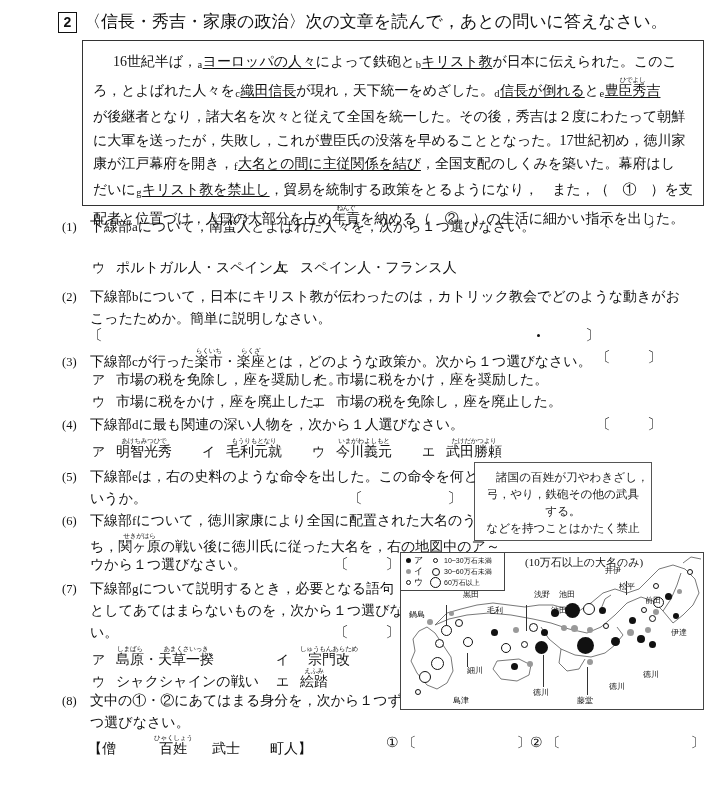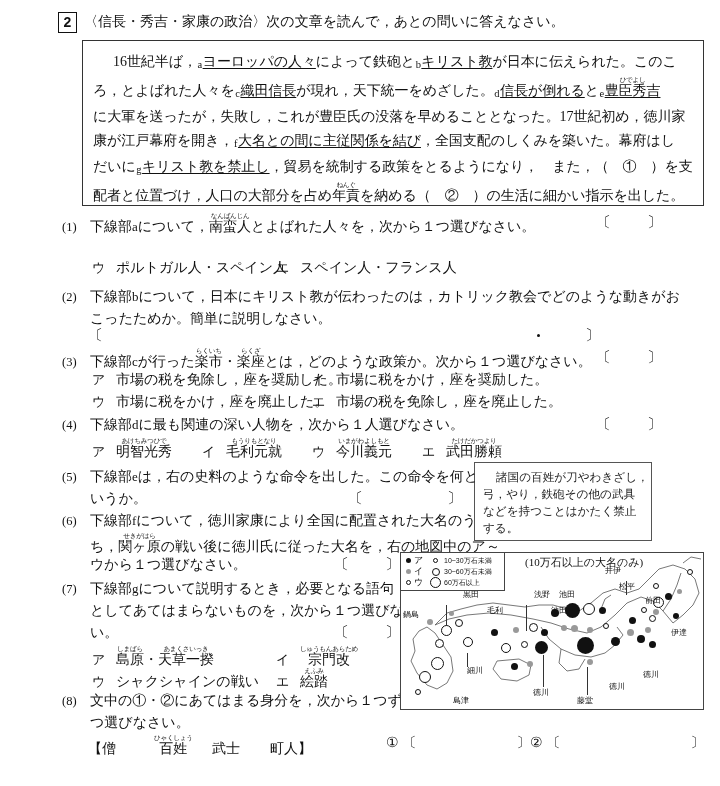--- a/index.html
+++ b/index.html
@@ -34,21 +34,21 @@
     border: 1.6px solid #111;
     width: 17px;
     height: 19px;
     line-height: 19px;
     text-align: center;
     font-size: 14px;
     font-weight: bold;
     font-family: "Liberation Sans", sans-serif;
   }
   .header-title {
-    font-size: 14px;
+    font-size: 17px;
     line-height: 19px;
     white-space: nowrap;
     text-align: center;
   }
 
   
   .passage-box {
     position: absolute;
     left: 82px;
     top: 40px;
@@ -144,20 +144,21 @@
     border: 1.2px solid #555;
     box-sizing: border-box;
     padding: 6px 8px 0 8px;
     background: #fff;
   }
   .source-line {
     font-size: 11.6px;
     line-height: 17px;
     white-space: nowrap;
     color: #222;
+    text-align: center;
   }
   .source-line.first { text-indent: 13px; }
 
   
   .map-box {
     position: absolute;
     left: 400px;
     top: 552px;
     width: 304px;
     height: 158px;
@@ -250,20 +251,21 @@
     <div class="header-title">〈信長・秀吉・家康の政治〉次の文章を読んで，あとの問いに答えなさい。</div>
   </div>
 
   <div class="passage-box">
     <div class="passage-line indent">
       <span>16世紀半ば，</span><span class="sublabel latin">a</span><span class="ul">ヨーロッパの人々</span><span>によって鉄砲と</span><span class="sublabel latin">b</span><span class="ul">キリスト教</span><span>が日本に伝えられた。このこ</span>
     </div>
     <div class="passage-line">
       <span>ろ，とよばれた人々を</span><span class="sublabel latin">c</span><span class="ul">織田信長</span><span>が現れ，天下統一をめざした。</span><span class="sublabel latin">d</span><span class="ul">信長が倒れる</span><span>と</span><span class="sublabel latin">e</span><ruby class="ul"><span>豊臣秀吉</span><rt>ひでよし</rt></ruby>
     </div>
+    <div class="passage-line">が後継者となり，諸大名を次々と従えて全国を統一した。その後，秀吉は２度にわたって朝鮮</div>
     <div class="passage-line">に大軍を送ったが，失敗し，これが豊臣氏の没落を早めることとなった。17世紀初め，徳川家</div>
     <div class="passage-line">
       <span>康が江戸幕府を開き，</span><span class="sublabel latin">f</span><span class="ul">大名との間に主従関係を結び</span><span>，全国支配のしくみを築いた。幕府はし</span>
     </div>
     <div class="passage-line">
       <span>だいに</span><span class="sublabel latin">g</span><span class="ul">キリスト教を禁止し</span><span>，貿易を統制する政策をとるようになり，　また，（　①　）を支</span>
     </div>
     <div class="passage-line">
       <span>配者と位置づけ，人口の大部分を占め</span><ruby><span>年貢</span><rt>ねんぐ</rt></ruby><span>を納める（　②　）の生活に細かい指示を出した。</span>
     </div>
@@ -308,22 +310,22 @@
   <div class="bracket" style="left:596px; top:415px;">
     <span class="lb">〔</span><span style="display:inline-block;width:36px;"></span><span class="rb">〕</span>
   </div>
   <div class="opt-row" style="left:92px; top:437px;">
     <span class="opt-key">ア</span><span style="display:inline-block;width:86px;"><ruby><span>明智光秀</span><rt>あけちみつひで</rt></ruby></span><span class="opt-key">イ</span><span style="display:inline-block;width:86px;"><ruby><span>毛利元就</span><rt>もうりもとなり</rt></ruby></span><span class="opt-key">ウ</span><span style="display:inline-block;width:86px;"><ruby><span>今川義元</span><rt>いまがわよしもと</rt></ruby></span><span class="opt-key">エ</span><span><ruby><span>武田勝頼</span><rt>たけだかつより</rt></ruby></span>
   </div>
 
   <div class="source-box">
     <div class="source-line first">諸国の百姓が刀やわきざし，</div>
     <div class="source-line">弓，やり，鉄砲その他の武具</div>
+    <div class="source-line">する。</div>
     <div class="source-line">などを持つことはかたく禁止</div>
-    <div class="source-line">する。</div>
   </div>
 
   <div class="q" style="left:62px; top:466px;">
     <span class="q-marker">(5)</span><span>下線部</span><span class="latin" style="font-size:13px;">e</span><span>は，右の史料のような命令を出した。この命令を何と</span>
   </div>
   <div class="q" style="left:90px; top:488px;">いうか。</div>
   <div class="bracket-wide" style="left:348px; top:489px; width:114px;">
     <span class="lb">〔</span>
       <span class="rb">〕</span>
   </div>
@@ -482,21 +484,21 @@
     <span class="leader" style="left:186px; top:114px; width:0.8px; height:28px;"></span>
 
     <span class="map-label" style="left:62px;  top:36px;">黒田</span>
     <span class="map-label" style="left:112px; top:36px;margin-left:21px;">浅野</span>
     <span class="map-label" style="left:158px; top:36px;">池田</span>
     <span class="map-label" style="left:218px; top:28px;">松平</span>
     <span class="map-label" style="left:204px; top:12px;">井伊</span>
     <span class="map-label" style="left:244px; top:42px;">前田</span>
     <span class="map-label" style="left:86px;  top:52px;">毛利</span>
     <span class="map-label" style="left:150px; top:52px;">池田</span>
-    <span class="map-label" style="left:2px;   top:56px;font-family:Liberation Serif, serif;">鍋島</span>
+    <span class="map-label" style="left:8px;   top:56px;font-family:Liberation Serif, serif;">鍋島</span>
     <span class="map-label" style="left:270px; top:74px;">伊達</span>
     <span class="map-label" style="left:66px;  top:112px;">細川</span>
     <span class="map-label" style="left:52px;  top:142px;">島津</span>
     <span class="map-label" style="left:132px; top:134px;">徳川</span>
     <span class="map-label" style="left:176px; top:142px;">藤堂</span>
     <span class="map-label" style="left:208px; top:128px;">徳川</span>
     <span class="map-label" style="left:242px; top:116px;">徳川</span>
   </div>
 
 </div>

